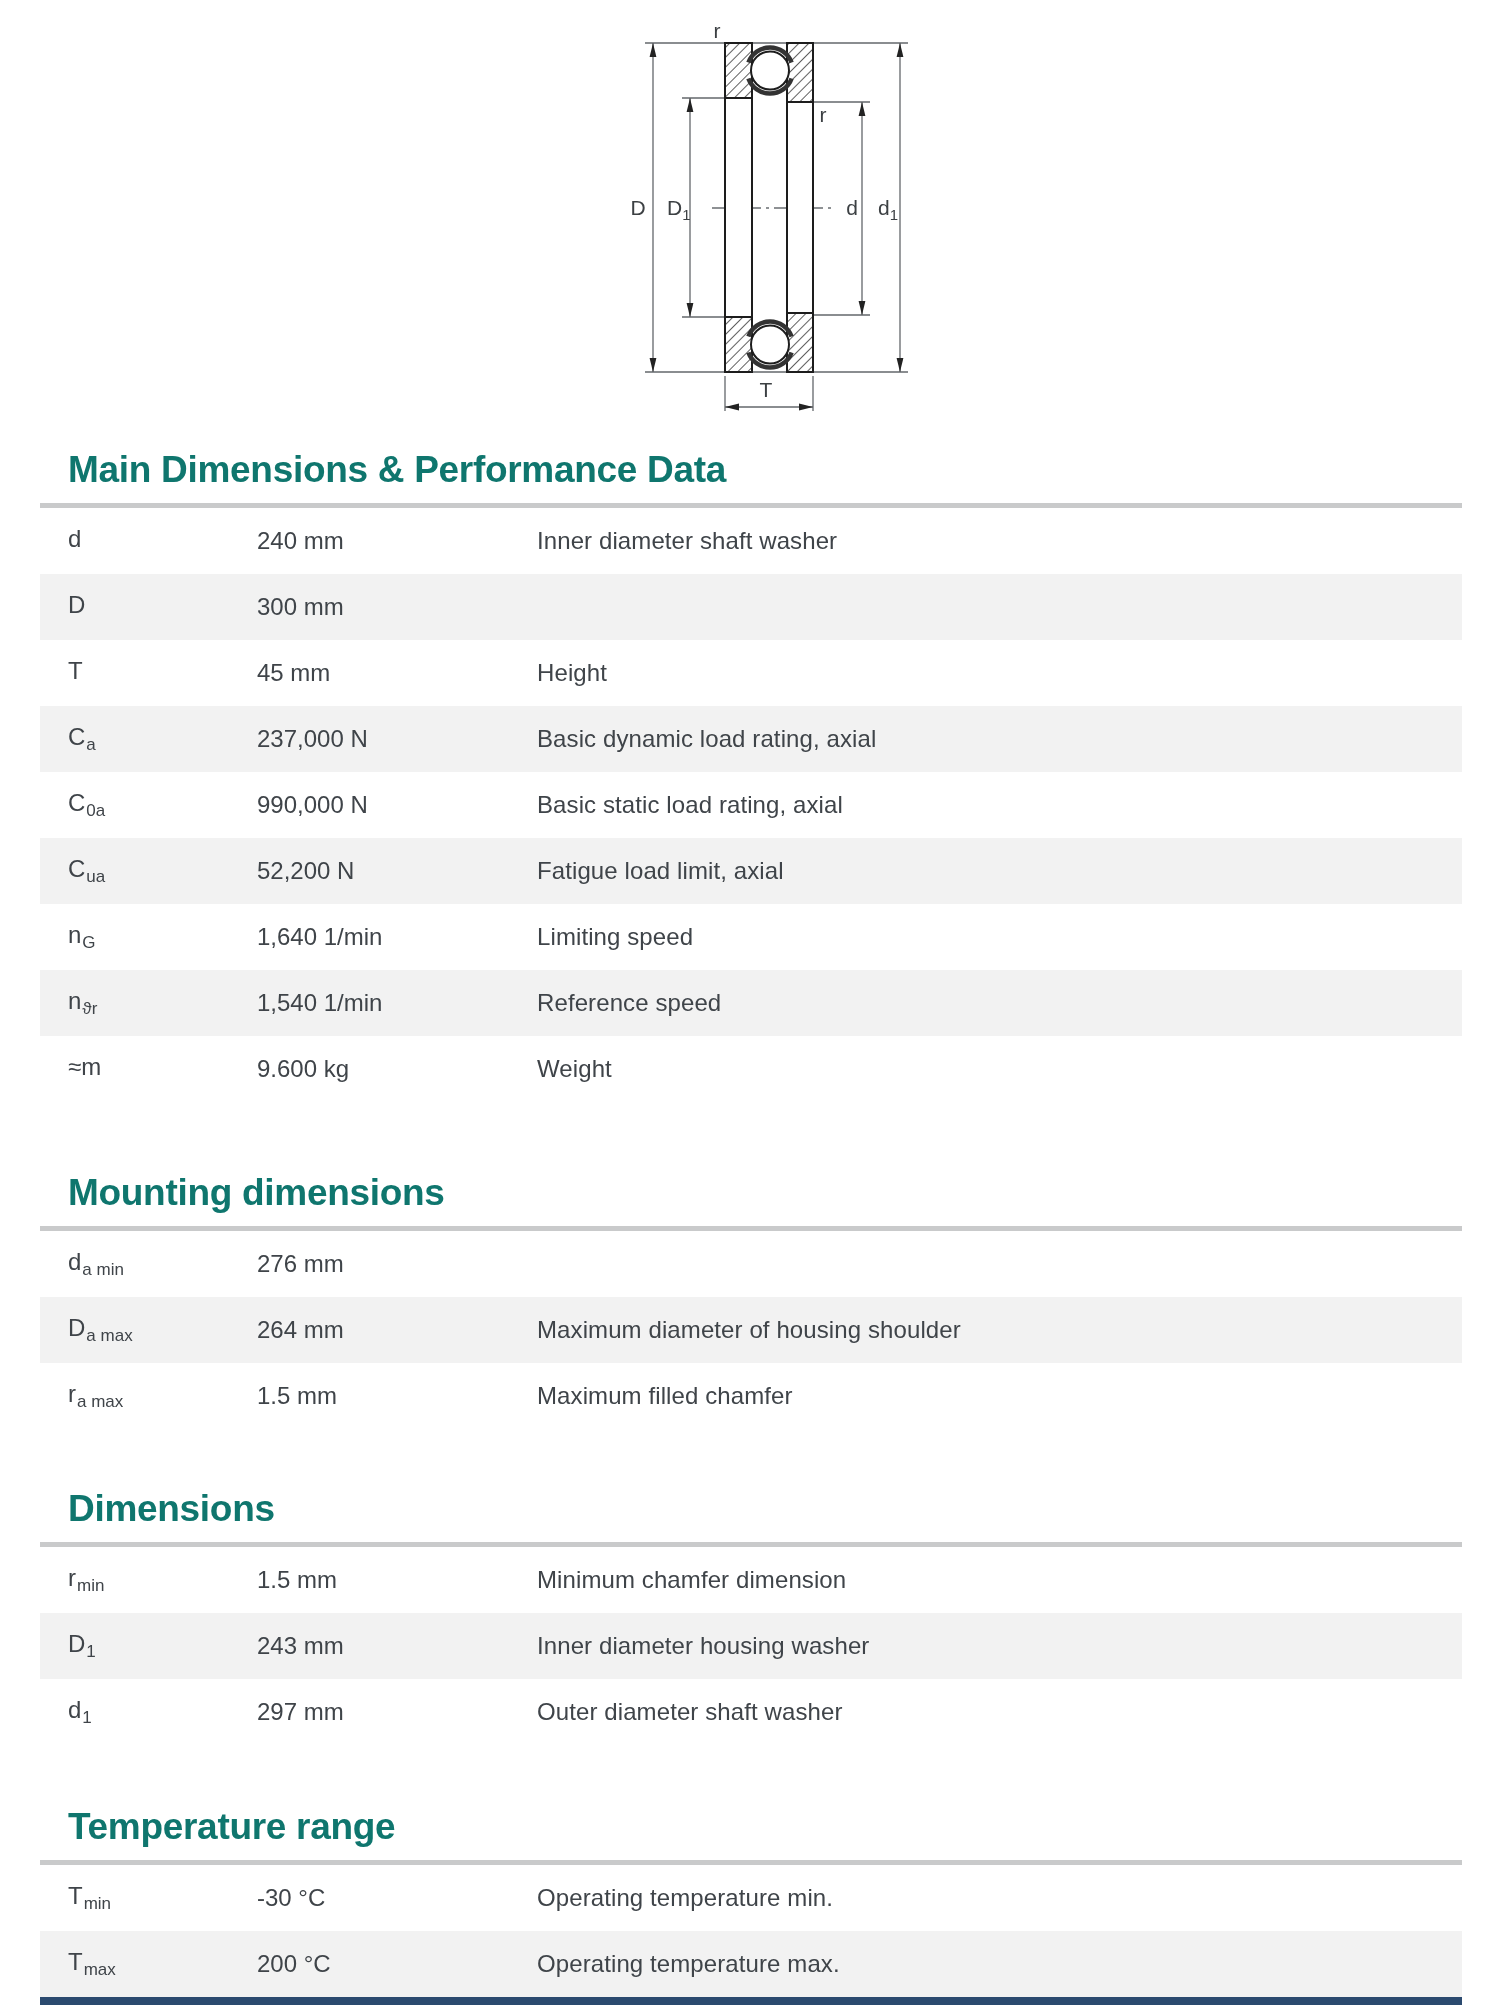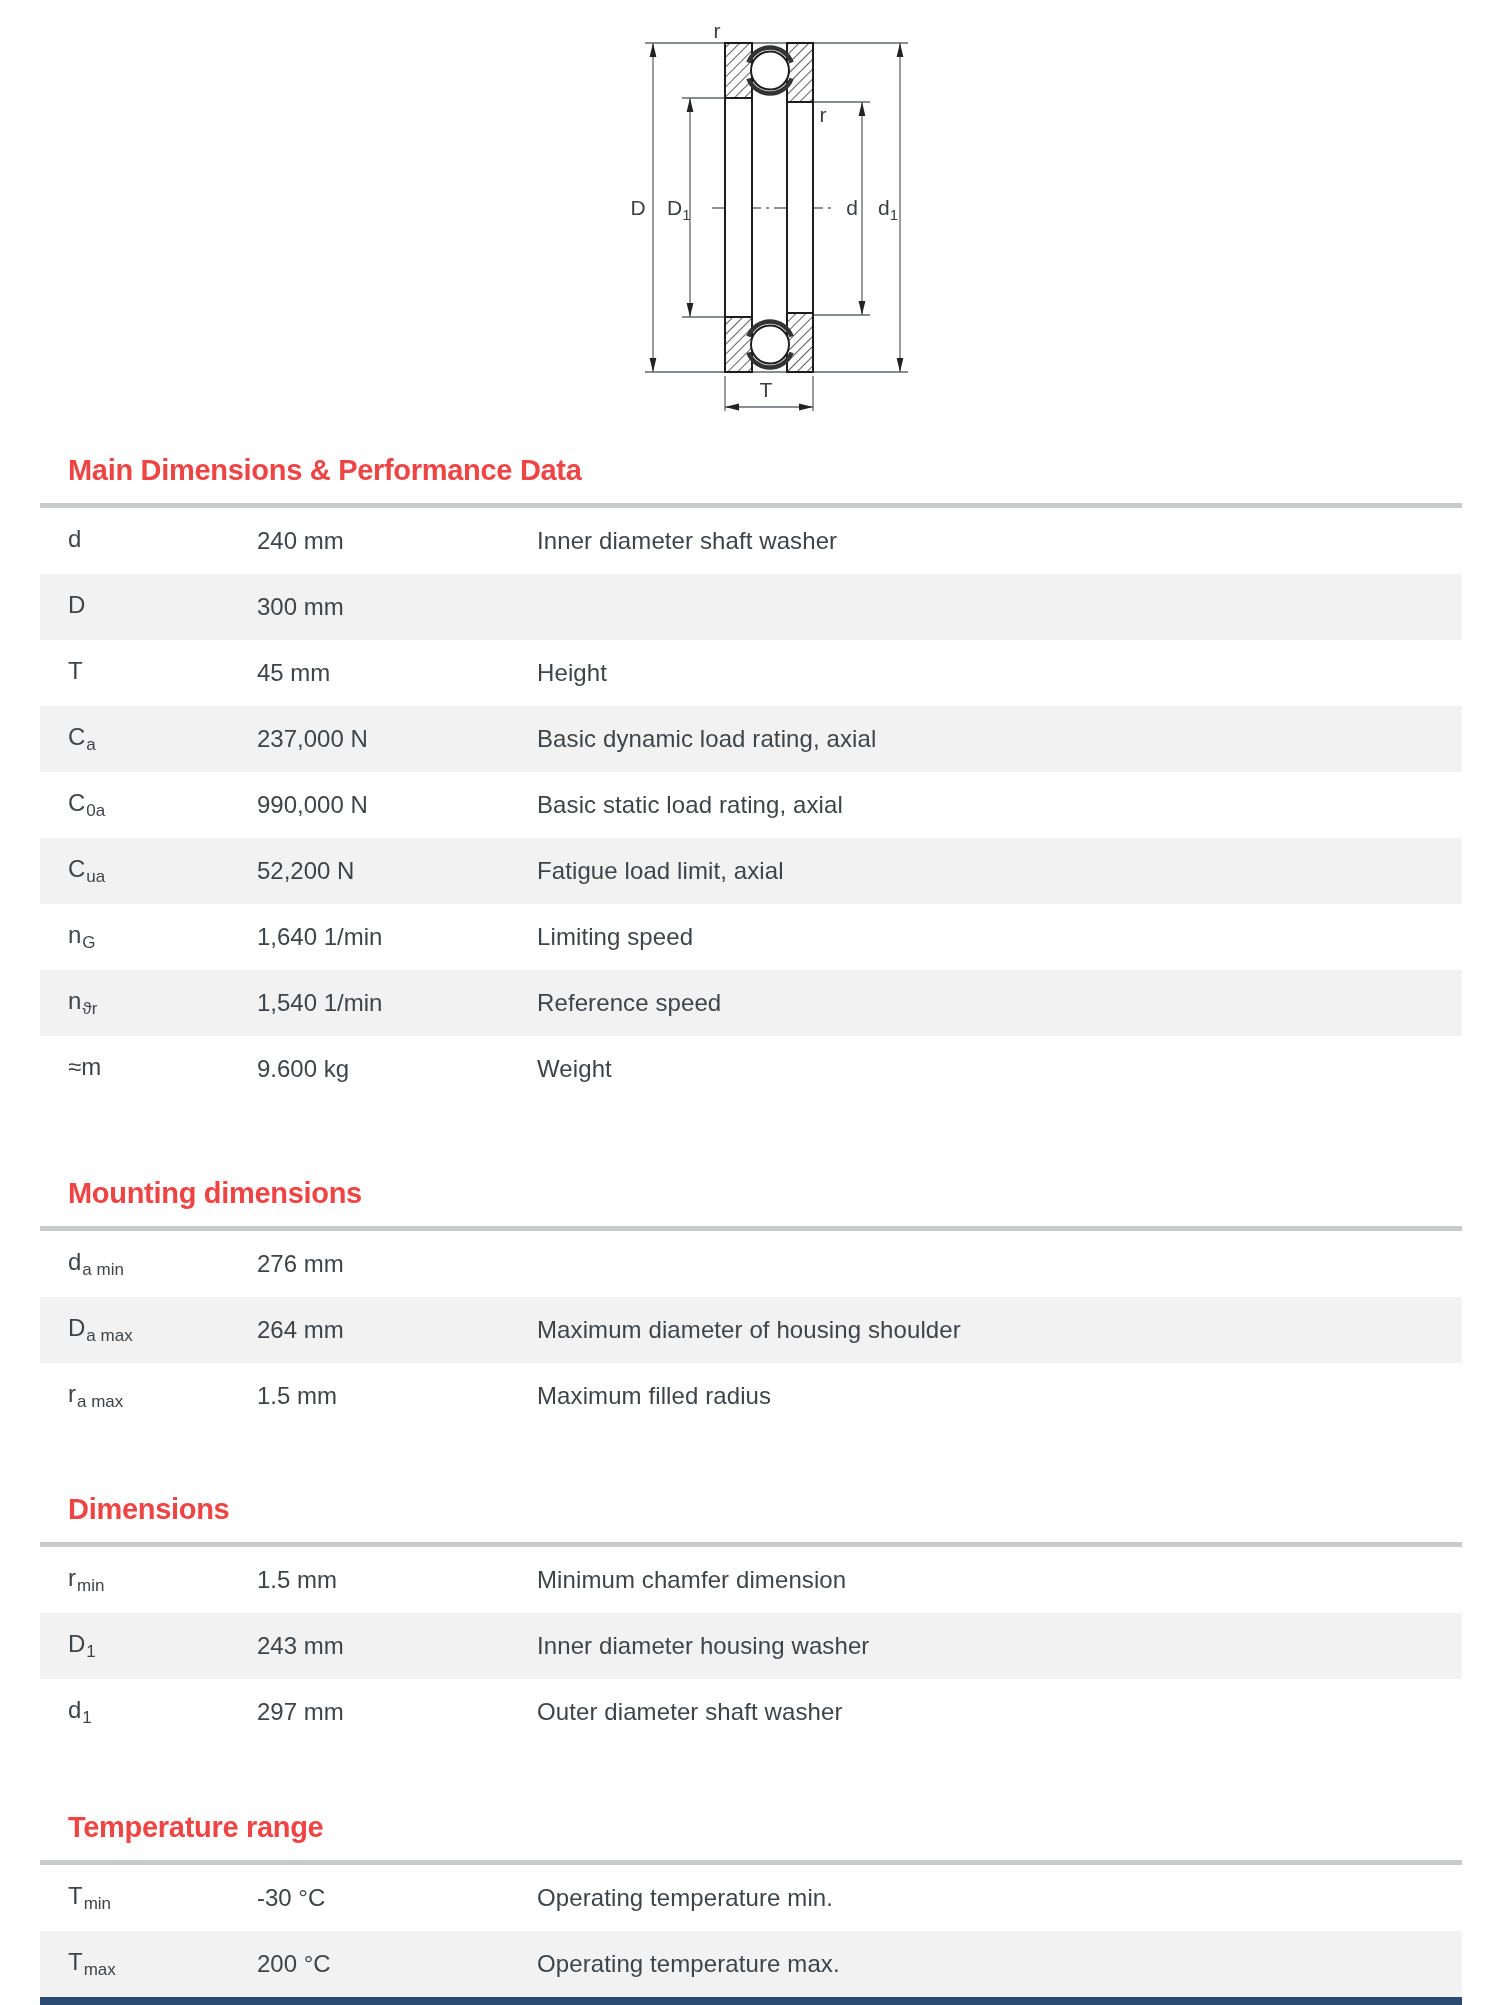--- a/index.html
+++ b/index.html
@@ -14,22 +14,22 @@
   .drawing-wrap svg { display:block; width:420px; height:410px; }
   .dim-label { font-family:"Liberation Sans","DejaVu Sans",sans-serif; font-size:21px; fill:#3c4043; }
   .svgsub { font-size:15px; }
   
   .section { position:absolute; left:40px; width:1422px; }
   .section-0 { top:455px; }
   .section-1 { top:1178px; }
   .section-2 { top:1494px; }
   .section-3 { top:1812px; }
   .section h2 {
-    font-size:29px; line-height:30px; font-weight:bold;
-    letter-spacing:-0.3px; color:#ef4444; padding-left:28px;
+    font-size:37px; line-height:30px; font-weight:bold;
+    letter-spacing:-0.3px; color:#0f766e; padding-left:28px;
   }
   .table { margin-top:18px; border-top:5px solid #c9cacb; }
   .row {
     display:grid; grid-template-columns:189px 280px 1fr;
     align-items:center; height:66px; padding-left:28px;
     font-size:24px; color:#3f4449; background:#ffffff;
   }
   .row:nth-child(even) { background:#f2f2f2; }
   .cell.term .sub { font-size:17px; vertical-align:-5px; margin-left:1px; }
   .cell.desc { letter-spacing:0.1px; }
@@ -181,21 +181,21 @@
 
   <div class="row">
     <div class="cell term"><span class="base">D</span><span class="sub">a max</span></div>
     <div class="cell value">264 mm</div>
     <div class="cell desc">Maximum diameter of housing shoulder</div>
   </div>
 
   <div class="row">
     <div class="cell term"><span class="base">r</span><span class="sub">a max</span></div>
     <div class="cell value">1.5 mm</div>
-    <div class="cell desc">Maximum filled radius</div>
+    <div class="cell desc">Maximum filled chamfer</div>
   </div>
 </div>
   </section>
 
   <section class="section section-2">
     <h2>Dimensions</h2>
     <div class="table">
   <div class="row">
     <div class="cell term"><span class="base">r</span><span class="sub">min</span></div>
     <div class="cell value">1.5 mm</div>

